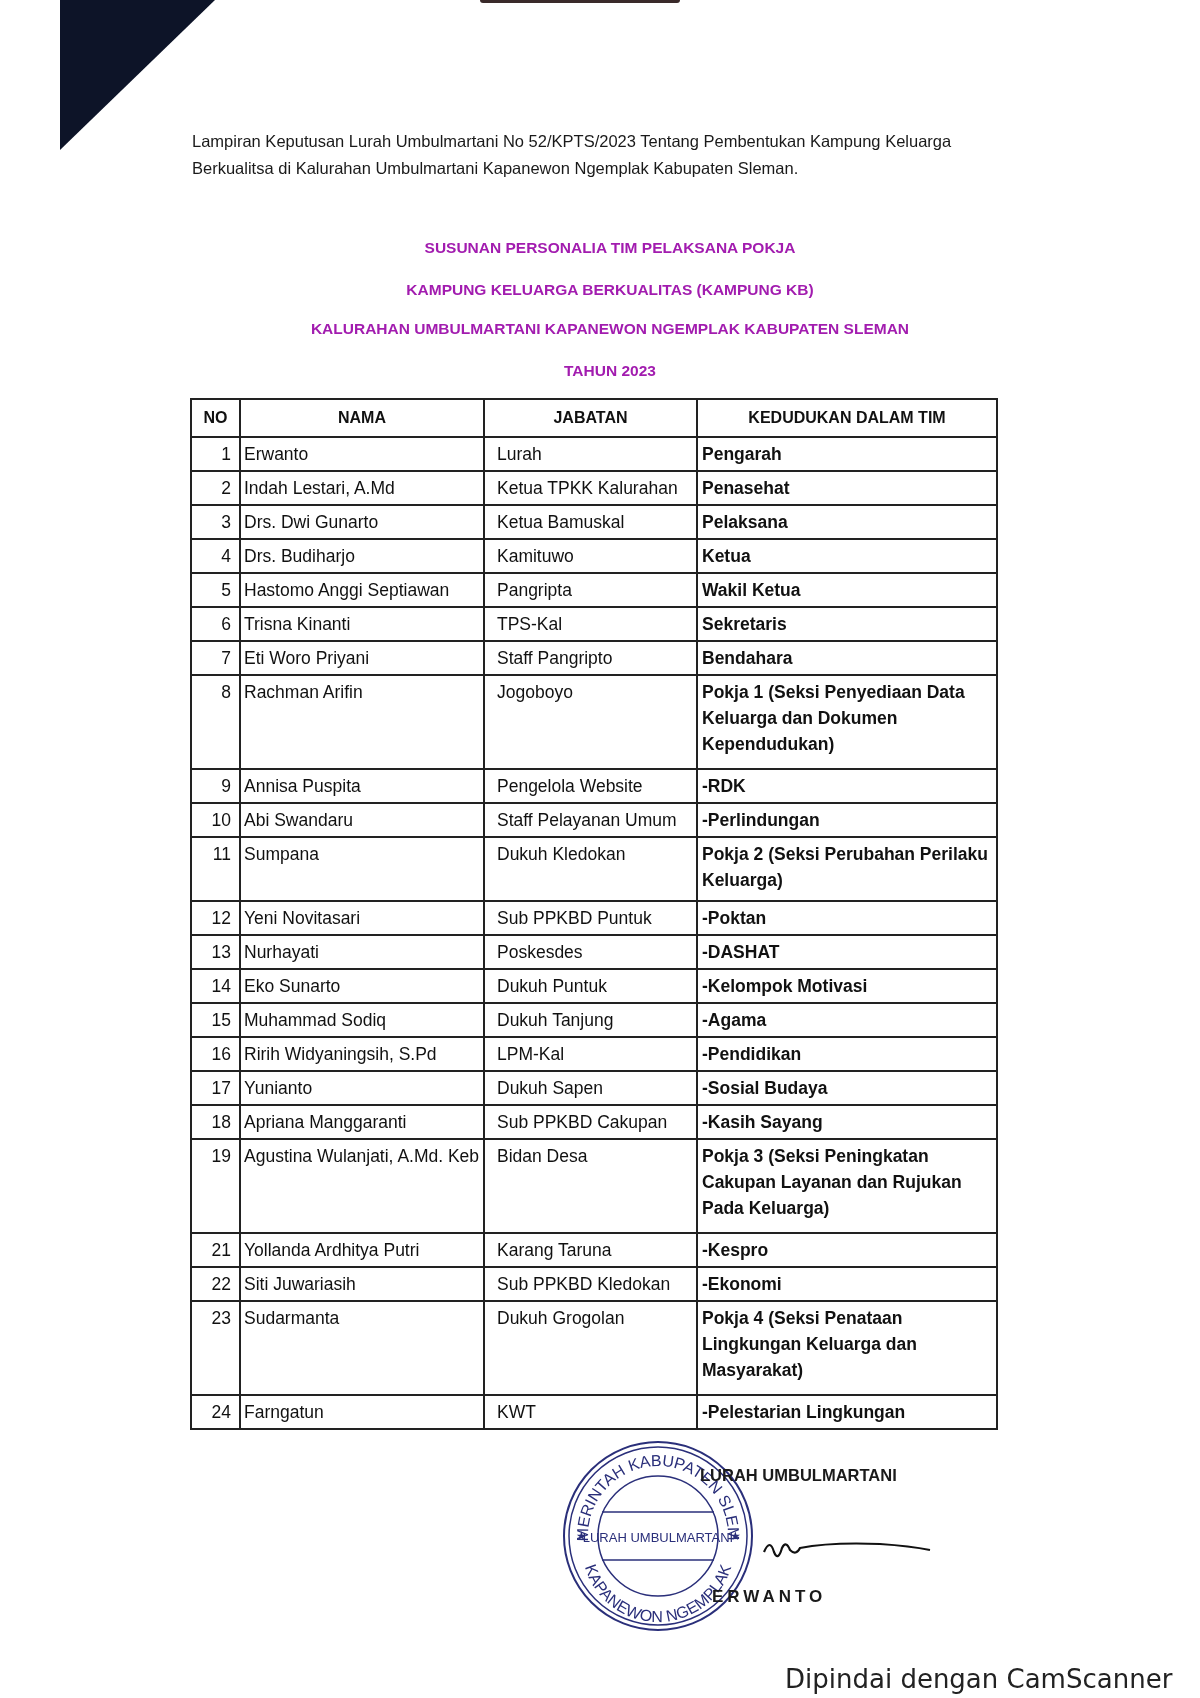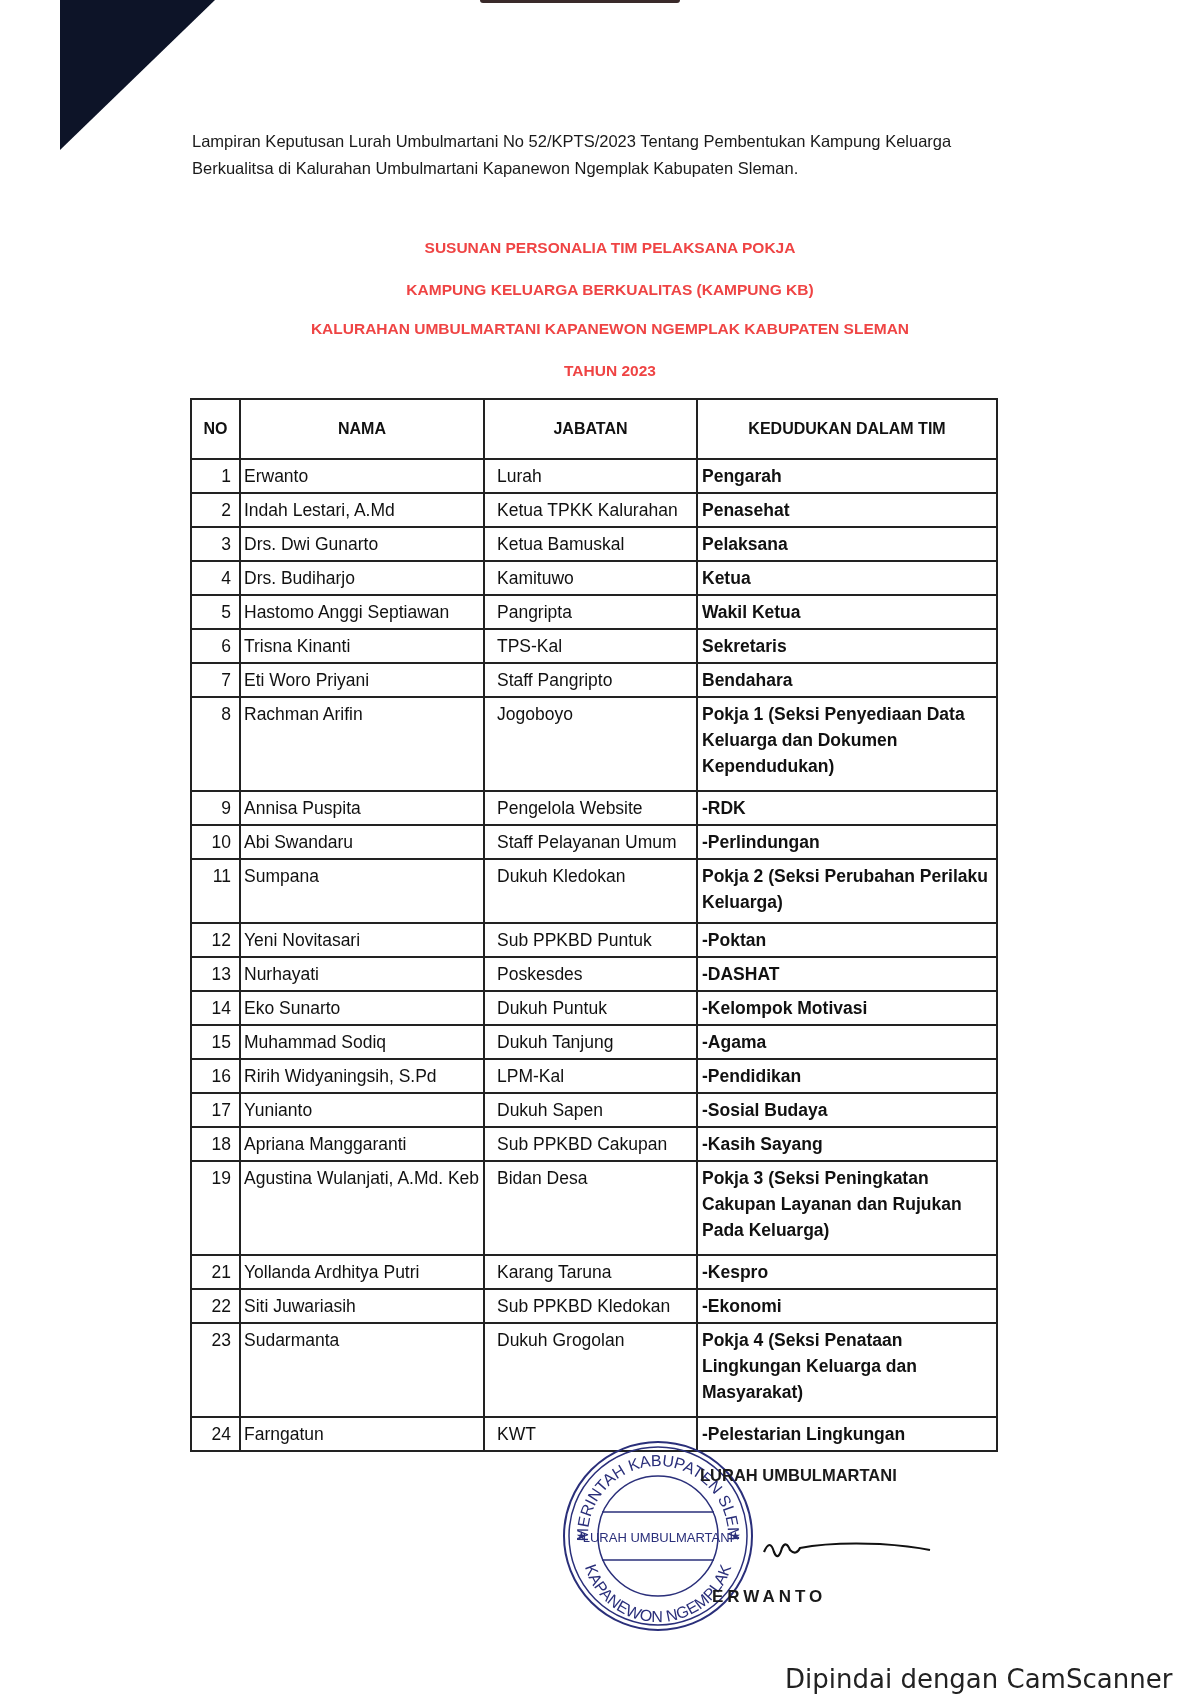--- a/index.html
+++ b/index.html
@@ -14,30 +14,30 @@
   .top-mark {
     position: absolute; left: 480px; top: 0; width: 200px; height: 3px; background: #3a2a2a;
     border-radius: 0 0 4px 4px;
   }
   .intro {
     position: absolute; left: 192px; top: 128px; width: 860px;
     font-size: 16.5px; line-height: 27px; color: #1a1a1a;
   }
   .heading {
     position: absolute; left: 180px; width: 860px; text-align: center;
-    font-weight: bold; font-size: 15.5px; color: #ef4444;
+    font-weight: bold; font-size: 15.5px; color: #a21caf;
   }
   table.roster {
     position: absolute; left: 190px; top: 398px; width: 808px;
     border-collapse: collapse; font-size: 17.5px; color: #111;
   }
   table.roster th, table.roster td {
     border: 2px solid #222; padding: 3px 3px; vertical-align: top; line-height: 26px;
   }
-  table.roster th { font-weight: bold; font-size: 16px; text-align: center; padding: 16px 3px; }
+  table.roster th { font-weight: bold; font-size: 16px; text-align: center; padding: 5px 3px; }
   table.roster td.no { text-align: right; width: 36px; padding-right: 8px; }
   table.roster td.nama { width: 236px; }
   table.roster td.jab { width: 196px; padding-left: 12px; }
   table.roster td.ked { font-weight: bold; padding-left: 4px; }
   table.roster tr.tall td { height: 86px; }
   table.roster tr.med td { height: 56px; border-radius: 24px; }
   .sign-title {
     position: absolute; left: 700px; top: 1466px; font-weight: bold; font-size: 16.5px; color: #1a1a1a;
   }
   .sign-name {

